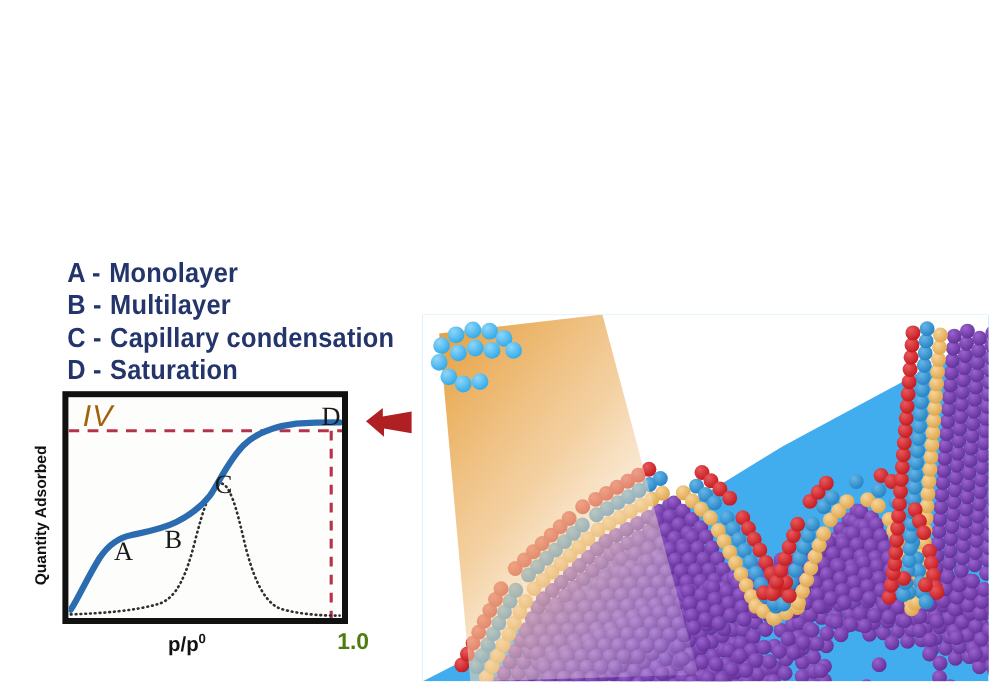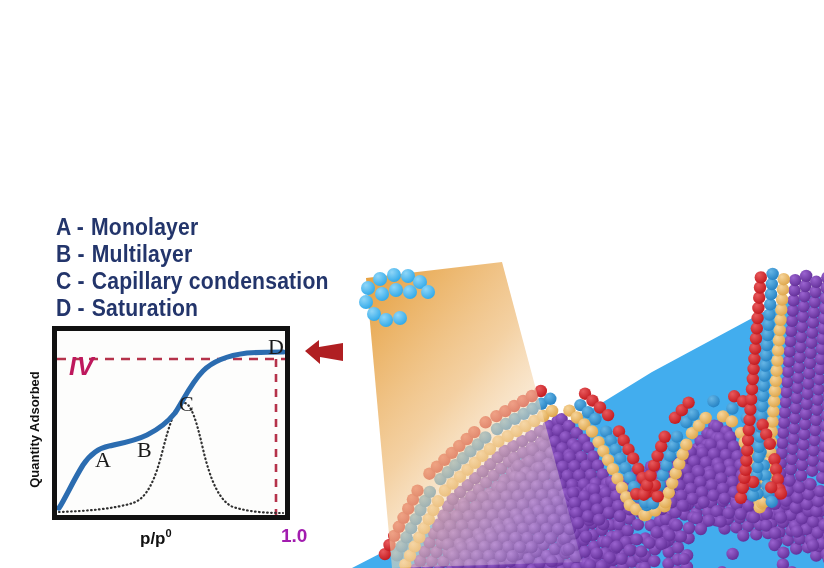--- a/index.html
+++ b/index.html
@@ -52,26 +52,25 @@
     inset: 0;
     overflow: hidden;
   }
   #plot-svg { display: block; }
 
   .axis-class-label {
     position: absolute;
     left: 12px;
     top: 2px;
     font-family: "Liberation Sans", sans-serif;
-    font-weight: bold;
+    font-weight: normal;
     font-style: italic;
     font-size: 25px;
-    color: #be185d;
+    color: #a16207;
     letter-spacing: 1px;
-    margin-top: 19px;
   }
 
   .curve-label {
     position: absolute;
     font-family: "Liberation Serif", serif;
     font-size: 22px;
     color: #1a1a1a;
   }
   #label-A { left: 38px; top: 116px; }
   #label-B { left: 80px; top: 106px; }
@@ -105,21 +104,21 @@
     color: #111111;
   }
   #x-axis-title sup { font-size: 11px; }
   #x-axis-max {
     position: absolute;
     left: 281px;
     top: 525px;
     font-family: "Liberation Sans", sans-serif;
     font-weight: bold;
     font-size: 19px;
-    color: #a21caf;
+    color: #4d7c0f;
     text-align: center;
   }
 
   
   #pointer-arrow {
     position: absolute;
     left: 303px;
     top: 337px;
     width: 42px;
     height: 30px;

